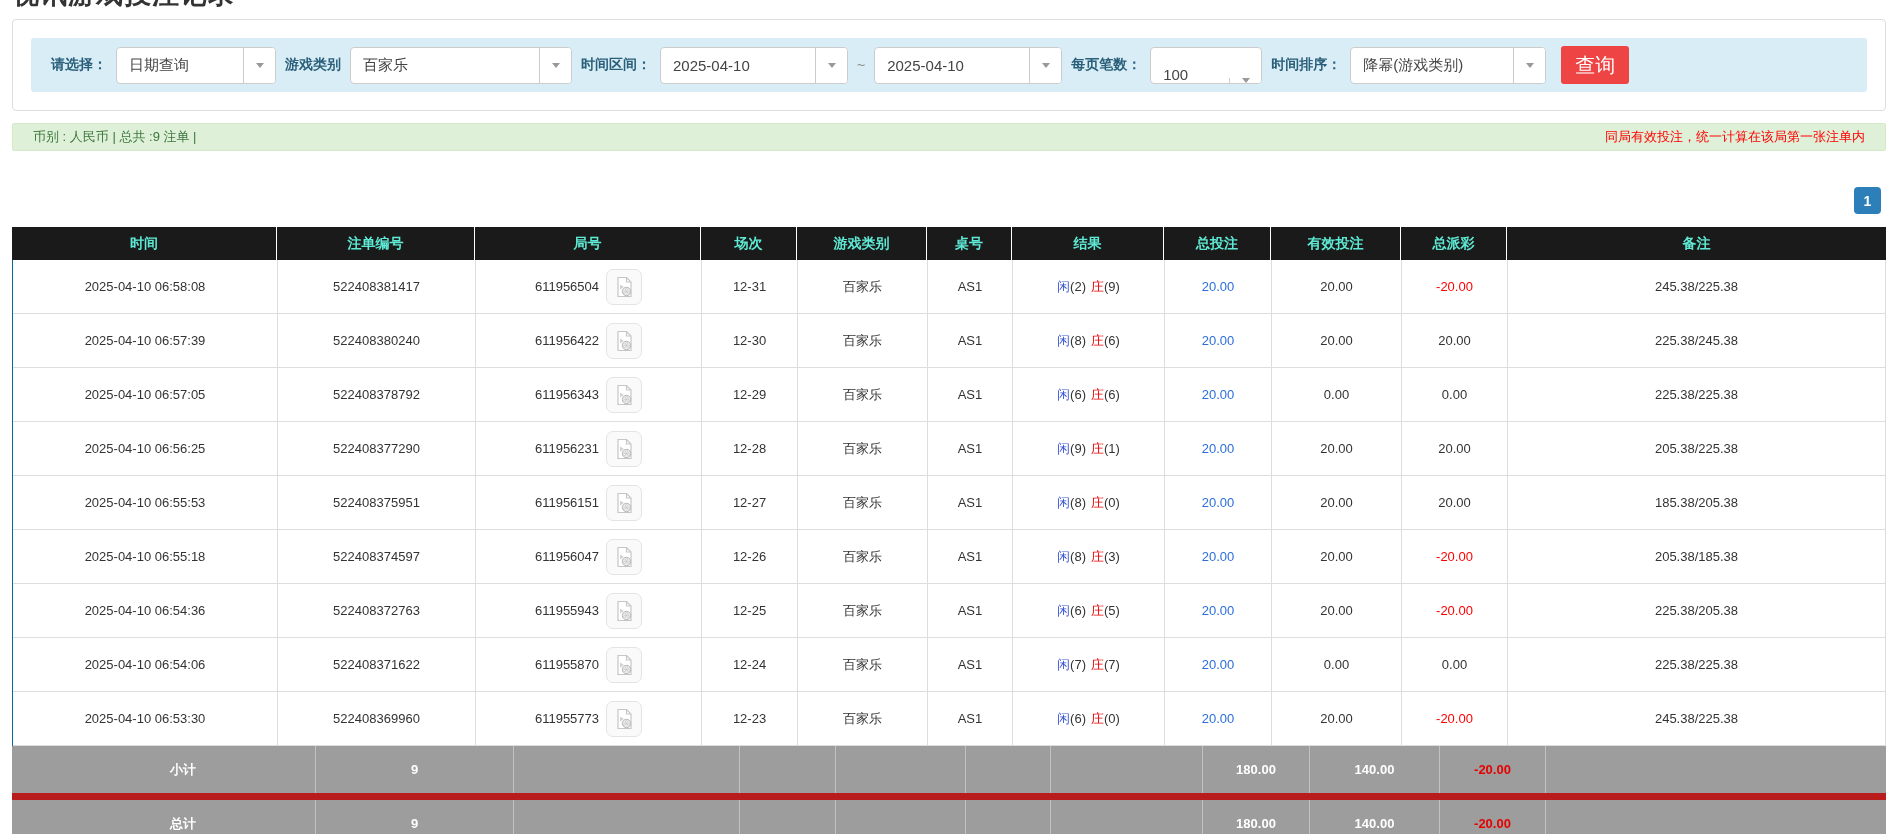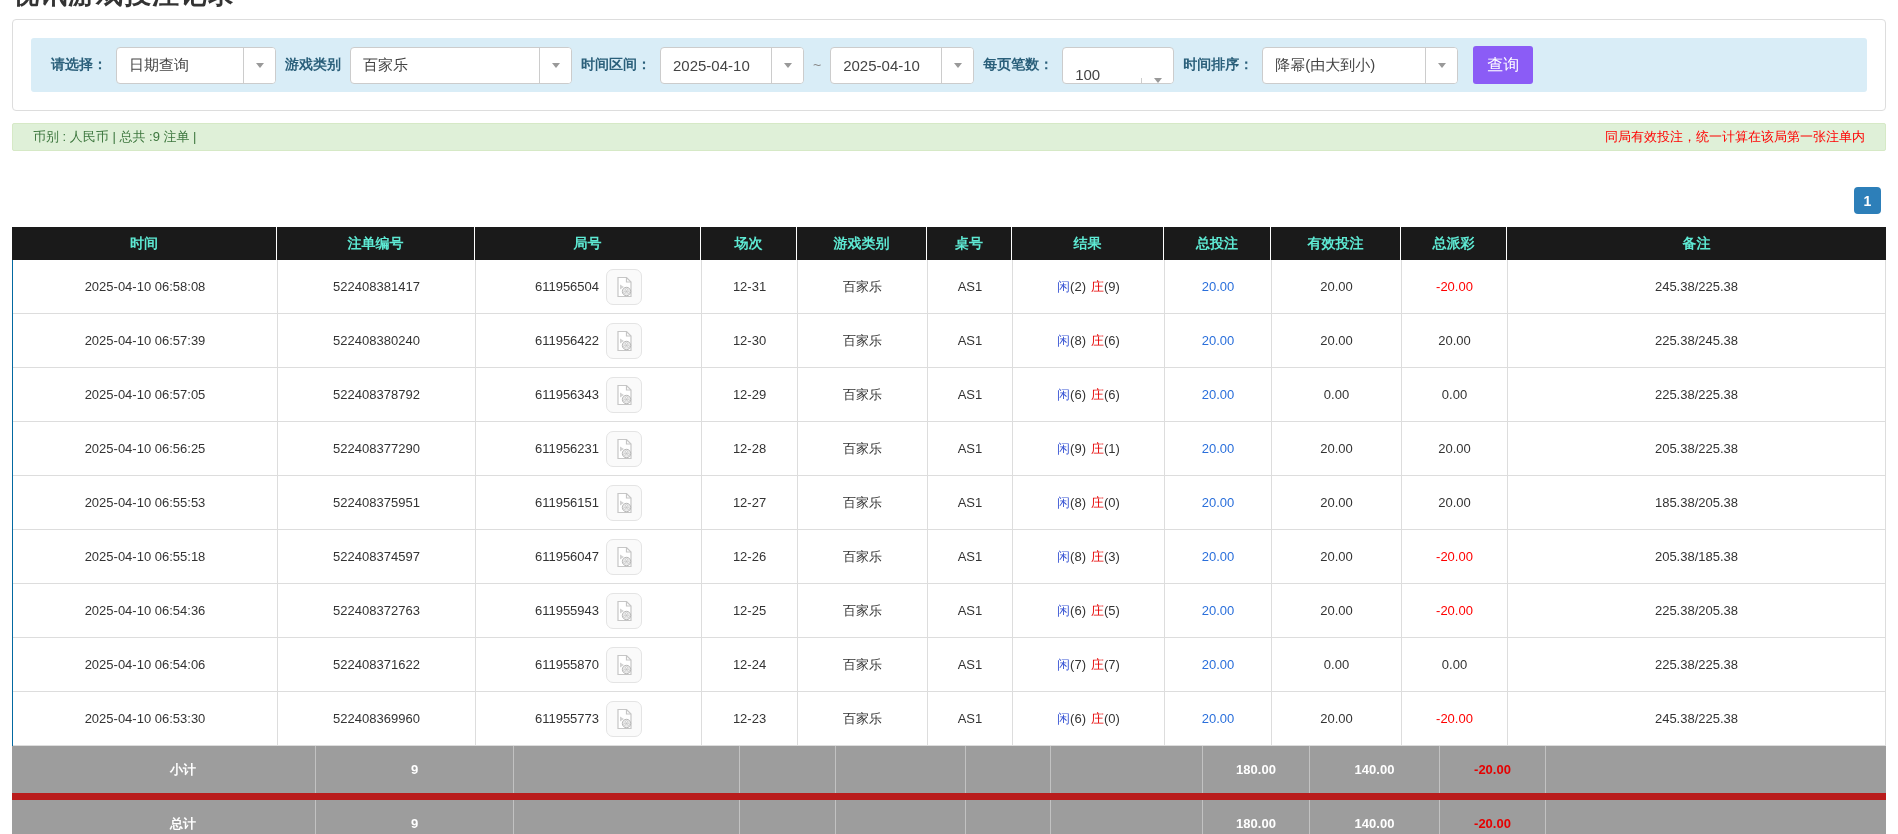--- a/index.html
+++ b/index.html
@@ -43,28 +43,28 @@
     width:32px; border-left:1px solid #ccc;
     display:flex; align-items:center; justify-content:center; background:#fff;
   }
   .caret {
     width:0; height:0;
     border-left:4px solid transparent; border-right:4px solid transparent;
     border-top:5px solid #999;
   }
   .w-select { width:160px;gap:24px; }
   .w-game   { width:222px; }
-  .w-date   { width:144px; }
+  .w-date   { width:188px; }
   .w-size   { width:112px;align-items:flex-end; }
   .w-sort   { width:196px; }
   .tilde { color:#888; font-size:14px; }
   .btn-query {
     margin-left:6px; height:38px; padding:0 14px;
-    background:#8b5cf6; color:#fff; border:none; border-radius:3px;
-    font-size:16px; cursor:pointer; font-family:inherit;
+    background:#ef4444; color:#fff; border:none; border-radius:3px;
+    font-size:20px; cursor:pointer; font-family:inherit;
   }
 
   
   .summary-bar {
     margin-top:12px; height:28px; background:#dff0d8;
     border:1px solid #d6e9c6; border-radius:2px;
     display:flex; align-items:center; justify-content:space-between;
     padding:0 20px; font-size:13px;
   }
   .summary-left  { color:#3c763d; }
@@ -175,21 +175,21 @@
       <span class="flabel">每页笔数：</span>
       <div class="fselect w-size">
         <span class="val">100</span>
         <span class="caret-box">
             <span class="caret"></span>
           </span>
       </div>
 
       <span class="flabel">时间排序：</span>
       <div class="fselect w-sort">
-        <span class="val">降幂(由大到小)</span>
+        <span class="val">降幂(游戏类别)</span>
         <span class="caret-box">
             <span class="caret"></span>
           </span>
       </div>
 
       <button class="btn-query">查询</button>
     </div>
   </div>
 
   <div class="summary-bar">

